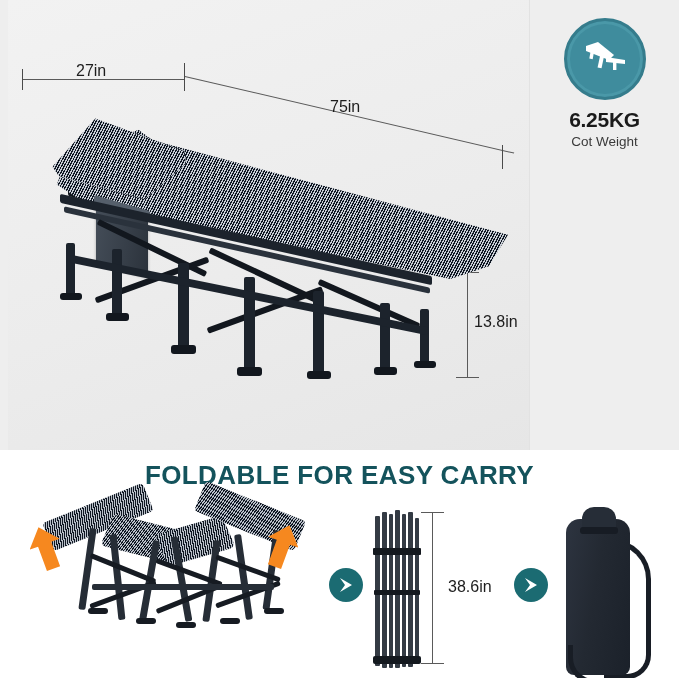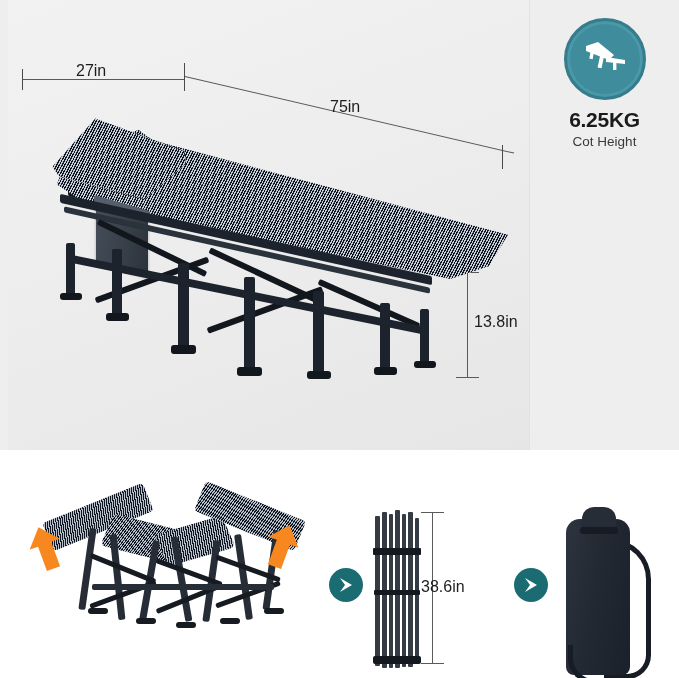--- a/index.html
+++ b/index.html
@@ -262,29 +262,30 @@
                 <path d="M4 6 L16 2 L32 15 L27 20 L4 11 Z"></path>
                 <path d="M24 17 L43 20 L43 24 L24 22 Z"></path>
                 <rect x="17" y="15" width="4" height="13" transform="rotate(12 19 21)"></rect>
                 <rect x="31" y="19" width="3.4" height="11"></rect>
                 <rect x="8" y="10" width="3.4" height="9" transform="rotate(10 10 15)"></rect>
               </g>
             </svg>
           </span>
         </div>
         <div class="badge-value">6.25KG</div>
-        <div class="badge-label">Cot Height</div>
+        <div class="badge-label">Cot Weight</div>
       </div>
 
 
     </div>
   </div>
 
   <div class="bottom-panel">
 
+    <div class="section-title">FOLDABLE FOR EASY CARRY</div>
 
     <div class="fold-stage">
 
       <div class="foldcot">
 
         <div class="fc-mat" style="left:8px;top:2px;width:108px;height:30px;transform:rotate(-22deg);border-radius:4px;"></div>
 
         <div class="fc-mat" style="left:70px;top:22px;width:78px;height:34px;transform:rotate(14deg) skewX(-10deg);border-radius:6px;"></div>
 
         <div class="fc-mat" style="left:124px;top:24px;width:70px;height:34px;transform:rotate(-16deg) skewX(8deg);border-radius:6px;"></div>
@@ -342,21 +343,21 @@
         <div class="rod" style="left:42px;top:8px;width:4px;height:146px;"></div>
         <div class="strap" style="left:0px;top:38px;width:48px;height:7px;"></div>
         <div class="strap" style="left:1px;top:80px;width:46px;height:5px;"></div>
         <div class="strap" style="left:0px;top:146px;width:48px;height:8px;border-radius:2px;"></div>
       </div>
 
       <div class="bundle-dim">
         <div class="dimline dim-v" style="left:432px;top:12px;height:152px;"></div>
         <div class="dimline dim-h" style="left:421px;top:12px;width:23px;"></div>
         <div class="dimline dim-h" style="left:421px;top:163px;width:23px;"></div>
-        <div class="dimlabel" style="left:421px;top:78px;">38.6in</div>
+        <div class="dimlabel" style="left:448px;top:78px;">38.6in</div>
       </div>
 
       <div class="step-arrow" style="left:514px;top:68px;">
         <svg width="20" height="20" viewBox="0 0 20 20">
           <path d="M4 3 L16 10 L4 17 L9 10 Z" fill="#ffffff"></path>
         </svg>
       </div>
 
       <div class="bag">
         <div class="bag-strap"></div>

